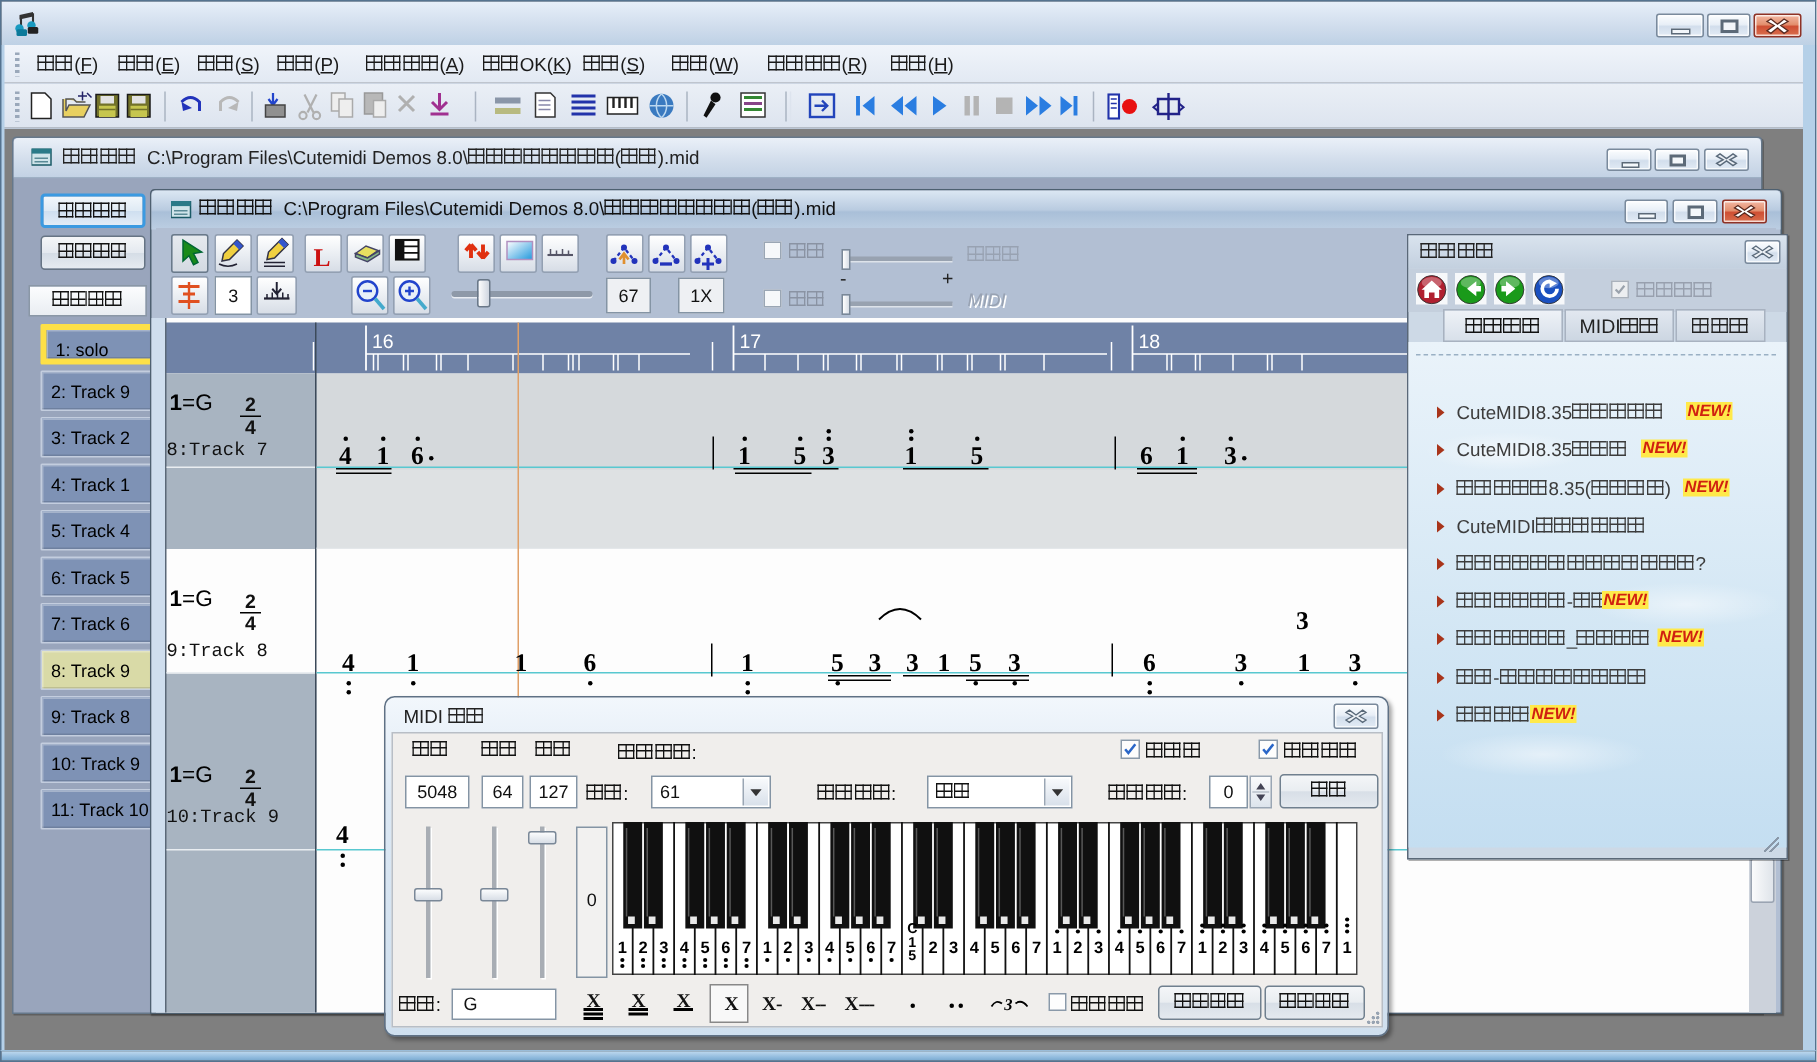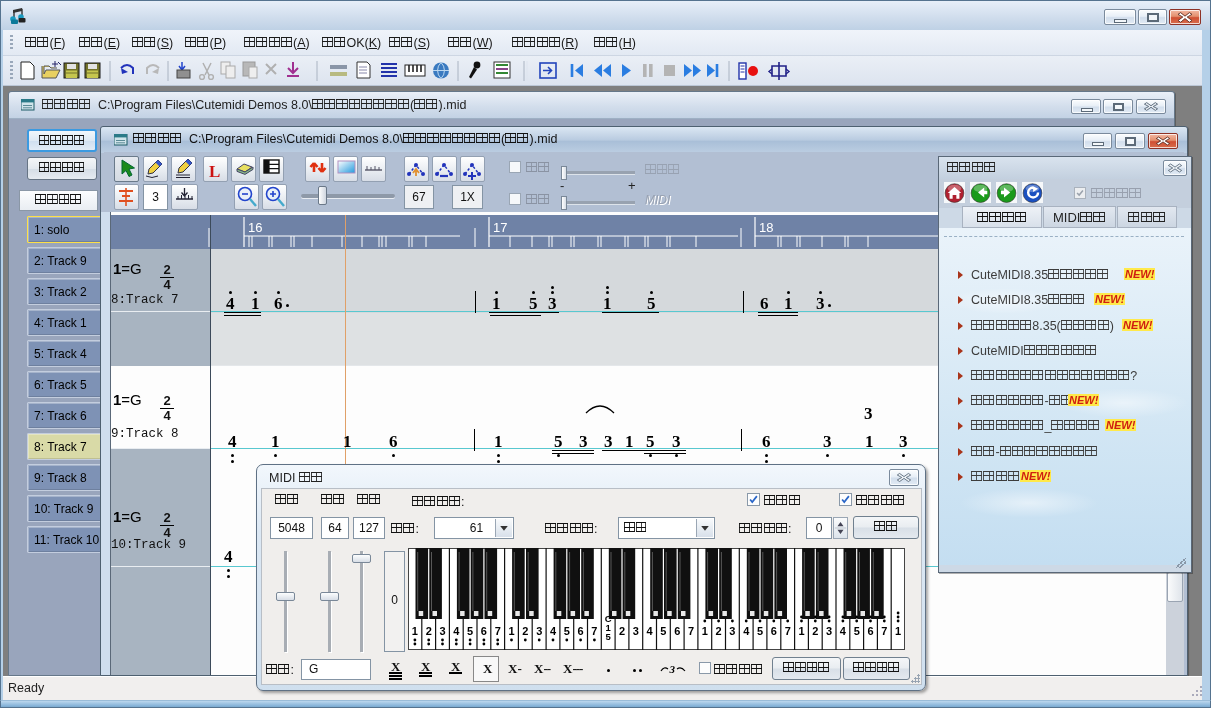--- a/index.html
+++ b/index.html
@@ -184,28 +184,28 @@
       </div>
 <div class="win-btn" style="left:1127px;top:7px;width:30px;height:15px">
         <svg class="glyph" viewBox="0 0 30 15">
           <path d="M10 3 L15 6.6 L20 3 L22.6 4.8 L17.6 7.5 L22.6 10.2 L20 12 L15 8.4 L10 12 L7.4 10.2 L12.4 7.5 L7.4 4.8 Z" fill="#e9eef4" stroke="#5a6a7a" stroke-width="1.1"></path>
         </svg>
       </div>
 </div>
 <div class="abs" style="left:27px;top:129px;width:70px;height:23px;border:2px solid #3b9ae1;border-radius:3px;background:linear-gradient(#f2f7fb,#dfeaf4 50%,#cfdff0 52%,#e2ecf6);text-align:center;line-height:20px;font-size:12px"><i class="c"></i><i class="c"></i><i class="c"></i><i class="c"></i></div>
 <div class="abs" style="left:27px;top:157px;width:70px;height:23px;border:1px solid #667484;border-radius:3px;background:linear-gradient(#f4f6f8,#e4e9ef 50%,#d5dde6 52%,#e6ebf1);text-align:center;line-height:21px;font-size:12px"><i class="c"></i><i class="c"></i><i class="c"></i><i class="c"></i></div>
 <div class="abs" style="left:19px;top:190px;width:79px;height:21px;background:linear-gradient(#fcfdfe,#e9edf2);border:1px solid #8a97a6;text-align:center;line-height:19px;font-size:12px"><i class="c"></i><i class="c"></i><i class="c"></i><i class="c"></i></div>
-<div class="abs" style="left:27px;top:216px;width:81px;height:27px;background:#7e92b5;border:1px solid #fde047;border-radius:1px;box-shadow:inset 1px 1px 0 rgba(255,255,255,.3), inset -1px -1px 0 rgba(0,0,0,.12);text-align:left;padding-left:6px;line-height:26px;font-size:12px;color:#000">1: solo</div>
+<div class="abs" style="left:27px;top:216px;width:81px;height:27px;background:#7e92b5;border:4px solid #fde047;border-radius:1px;box-shadow:inset 1px 1px 0 rgba(255,255,255,.3), inset -1px -1px 0 rgba(0,0,0,.12);text-align:left;padding-left:6px;line-height:26px;font-size:12px;color:#000">1: solo</div>
 <div class="abs" style="left:27px;top:247px;width:81px;height:27px;background:#7e92b5;border:1px solid #c3cdde;border-radius:1px;box-shadow:inset 1px 1px 0 rgba(255,255,255,.3), inset -1px -1px 0 rgba(0,0,0,.12);text-align:left;padding-left:6px;line-height:26px;font-size:12px;color:#000">2: Track 9</div>
 <div class="abs" style="left:27px;top:278px;width:81px;height:27px;background:#7e92b5;border:1px solid #c3cdde;border-radius:1px;box-shadow:inset 1px 1px 0 rgba(255,255,255,.3), inset -1px -1px 0 rgba(0,0,0,.12);text-align:left;padding-left:6px;line-height:26px;font-size:12px;color:#000">3: Track 2</div>
 <div class="abs" style="left:27px;top:309px;width:81px;height:27px;background:#7e92b5;border:1px solid #c3cdde;border-radius:1px;box-shadow:inset 1px 1px 0 rgba(255,255,255,.3), inset -1px -1px 0 rgba(0,0,0,.12);text-align:left;padding-left:6px;line-height:26px;font-size:12px;color:#000">4: Track 1</div>
 <div class="abs" style="left:27px;top:340px;width:81px;height:27px;background:#7e92b5;border:1px solid #c3cdde;border-radius:1px;box-shadow:inset 1px 1px 0 rgba(255,255,255,.3), inset -1px -1px 0 rgba(0,0,0,.12);text-align:left;padding-left:6px;line-height:26px;font-size:12px;color:#000">5: Track 4</div>
 <div class="abs" style="left:27px;top:371px;width:81px;height:27px;background:#7e92b5;border:1px solid #c3cdde;border-radius:1px;box-shadow:inset 1px 1px 0 rgba(255,255,255,.3), inset -1px -1px 0 rgba(0,0,0,.12);text-align:left;padding-left:6px;line-height:26px;font-size:12px;color:#000">6: Track 5</div>
 <div class="abs" style="left:27px;top:402px;width:81px;height:27px;background:#7e92b5;border:1px solid #c3cdde;border-radius:1px;box-shadow:inset 1px 1px 0 rgba(255,255,255,.3), inset -1px -1px 0 rgba(0,0,0,.12);text-align:left;padding-left:6px;line-height:26px;font-size:12px;color:#000">7: Track 6</div>
-<div class="abs" style="left:27px;top:433px;width:81px;height:27px;background:#d9daa7;border:1px solid #c3cdde;border-radius:1px;box-shadow:inset 1px 1px 0 rgba(255,255,255,.3), inset -1px -1px 0 rgba(0,0,0,.12);text-align:left;padding-left:6px;line-height:26px;font-size:12px;color:#000">8: Track 7</div>
+<div class="abs" style="left:27px;top:433px;width:81px;height:27px;background:#d9daa7;border:1px solid #c3cdde;border-radius:1px;box-shadow:inset 1px 1px 0 rgba(255,255,255,.3), inset -1px -1px 0 rgba(0,0,0,.12);text-align:left;padding-left:6px;line-height:26px;font-size:12px;color:#000">8: Track 9</div>
 <div class="abs" style="left:27px;top:464px;width:81px;height:27px;background:#7e92b5;border:1px solid #c3cdde;border-radius:1px;box-shadow:inset 1px 1px 0 rgba(255,255,255,.3), inset -1px -1px 0 rgba(0,0,0,.12);text-align:left;padding-left:6px;line-height:26px;font-size:12px;color:#000">9: Track 8</div>
 <div class="abs" style="left:27px;top:495px;width:81px;height:27px;background:#7e92b5;border:1px solid #c3cdde;border-radius:1px;box-shadow:inset 1px 1px 0 rgba(255,255,255,.3), inset -1px -1px 0 rgba(0,0,0,.12);text-align:left;padding-left:6px;line-height:26px;font-size:12px;color:#000">10: Track 9</div>
 <div class="abs" style="left:27px;top:526px;width:81px;height:27px;background:#7e92b5;border:1px solid #c3cdde;border-radius:1px;box-shadow:inset 1px 1px 0 rgba(255,255,255,.3), inset -1px -1px 0 rgba(0,0,0,.12);text-align:left;padding-left:6px;line-height:26px;font-size:12px;color:#000">11: Track 10</div>
 <div class="abs" style="left:100px;top:126px;width:1088px;height:550px;background:#b2bfd3;
 border:1px solid #4e6070;border-radius:3px 3px 0 0;box-shadow:1px 1px 1px rgba(0,0,0,.3)">
 <div class="abs" style="left:0;top:0;width:100%;height:26px;background:linear-gradient(#dbe7f3,#b9cbe0 50%,#a9bfd8 55%,#bccee2);border-radius:3px 3px 0 0"></div>
 <svg class="abs" style="left:13px;top:7px" width="14" height="12" viewBox="0 0 14 12">
         <rect x="0" y="0" width="13" height="11" fill="#cfe4ea" stroke="#1a5a66"></rect>
         <rect x="0" y="0" width="13" height="3.4" fill="#2a7a88"></rect>
         <path d="M2 6.5 h9 M2 8.8 h9" stroke="#5a8a96"></path>
@@ -476,30 +476,20 @@
     <div class="nline" style="left:552px;top:453px;width:42px"></div>
     <div class="nline" style="left:602px;top:450px;width:84px"></div>
     <div class="nline" style="left:644px;top:453px;width:42px"></div>
     <svg class="abs" style="left:584px;top:402px" width="32" height="13" viewBox="0 0 32 13">
       <path d="M2 11 Q16 -3 30 11" fill="none" stroke="#000" stroke-width="1.3"></path>
     </svg>
     <div class="note" style="left:864px;top:404px">3</div>
     <div class="note" style="left:224px;top:547px">4</div>
     <div class="ndot" style="left:227.4px;top:569.0px"></div>
     <div class="ndot" style="left:227.4px;top:574.5px"></div>
-<div class="abs" style="left:3px;top:676px;width:1199px;height:24px;background:#f1efee;border-top:1px solid #fff">
-<div class="abs" style="left:5px;top:4px;font-size:12.5px;color:#222">Ready</div>
-<div class="abs" style="left:1188px;top:8px;width:11px;height:12px;background:
-radial-gradient(circle at 2px 10px,#aab 1.1px,transparent 1.4px),
-radial-gradient(circle at 6px 10px,#aab 1.1px,transparent 1.4px),
-radial-gradient(circle at 10px 10px,#aab 1.1px,transparent 1.4px),
-radial-gradient(circle at 6px 6px,#aab 1.1px,transparent 1.4px),
-radial-gradient(circle at 10px 6px,#aab 1.1px,transparent 1.4px),
-radial-gradient(circle at 10px 2px,#aab 1.1px,transparent 1.4px)"></div>
-    </div>
 <div class="abs" style="left:0;top:30px;width:3px;height:670px;background:#b5d0e8;border-left:1px solid #55738f"></div>
 <div class="abs" style="left:1202px;top:30px;width:9px;height:670px;background:#b5d0e8;border-right:1px solid #55738f"></div>
 <div class="abs" style="left:0;top:700px;width:1211px;height:8px;background:linear-gradient(#bdd8ee,#8db8dc 70%,#7aaacf);border:1px solid #55738f;border-top:1px solid #9abcd8"></div>
 <div class="abs" style="left:938px;top:156px;width:254px;height:417px;background:#cdd9e6;
 border:1px solid #5a6878;box-shadow:1px 1px 0 rgba(0,0,0,.3)">
 <div class="abs" style="left:0;top:0;width:100%;height:22px;background:linear-gradient(#d9e3ee,#c3d0df)"></div>
 <div class="abs" style="left:8px;top:4px;font-size:12.5px;color:#222"><i class="c"></i><i class="c"></i><i class="c"></i><i class="c"></i></div>
 <div class="win-btn" style="left:224px;top:3px;width:24px;height:16px">
         <svg class="glyph" viewBox="0 0 24 16">
           <path d="M7 3.4 L12 7 L17 3.4 L19.6 5.2 L14.6 8 L19.6 10.8 L17 12.6 L12 9 L7 12.6 L4.4 10.8 L9.4 8 L4.4 5.2 Z" fill="#eef2f6" stroke="#5a6a7a" stroke-width="1"></path>
@@ -600,21 +590,21 @@
     <div class="abs" style="left:839px;top:493px;width:13px;height:13px;background:#fdfdfd;border:1px solid #8a99a9">
       <svg class="glyph" viewBox="0 0 13 13">
         <path d="M2.5 6.5 L5 9.5 L10.5 2.5" fill="none" stroke="#2a66c8" stroke-width="2"></path>
       </svg>
     </div>
     <div class="abs" style="left:856px;top:494px;font-size:12.5px"><i class="c"></i><i class="c"></i><i class="c"></i><i class="c"></i></div>
     <div class="ebox" style="left:270px;top:517px;width:43px;height:22px;line-height:20px">5048</div>
     <div class="ebox" style="left:321px;top:517px;width:28px;height:22px;line-height:20px">64</div>
     <div class="ebox" style="left:353px;top:517px;width:32px;height:22px;line-height:20px">127</div>
     <div class="abs" style="left:391px;top:522px;font-size:12.5px"><i class="c"></i><i class="c"></i>:</div>
-    <div class="ebox" style="left:434px;top:517px;width:80px;height:22px;text-align:center;line-height:20px"><span style="margin-left:5px;font-weight:normal">61</span><div class="abs" style="right:1px;top:1px;width:17px;height:18px;background:linear-gradient(#f8fafc,#d8e0ea);border-left:1px solid #9aa6b4">
+    <div class="ebox" style="left:434px;top:517px;width:80px;height:22px;text-align:left;line-height:20px"><span style="margin-left:5px;font-weight:normal">61</span><div class="abs" style="right:1px;top:1px;width:17px;height:18px;background:linear-gradient(#f8fafc,#d8e0ea);border-left:1px solid #9aa6b4">
         <svg class="glyph" viewBox="0 0 17 18">
           <path d="M4.5 7 h8 l-4 5 z" fill="#333"></path>
         </svg>
       </div></div>
     <div class="abs" style="left:545px;top:522px;font-size:12.5px"><i class="c"></i><i class="c"></i><i class="c"></i><i class="c"></i>:</div>
     <div class="ebox" style="left:618px;top:517px;width:97px;height:22px;text-align:left;line-height:20px"><span style="margin-left:5px;font-weight:bold"><i class="c"></i><i class="c"></i></span><div class="abs" style="right:1px;top:1px;width:17px;height:18px;background:linear-gradient(#f8fafc,#d8e0ea);border-left:1px solid #9aa6b4">
         <svg class="glyph" viewBox="0 0 17 18">
           <path d="M4.5 7 h8 l-4 5 z" fill="#333"></path>
         </svg>
       </div></div>

